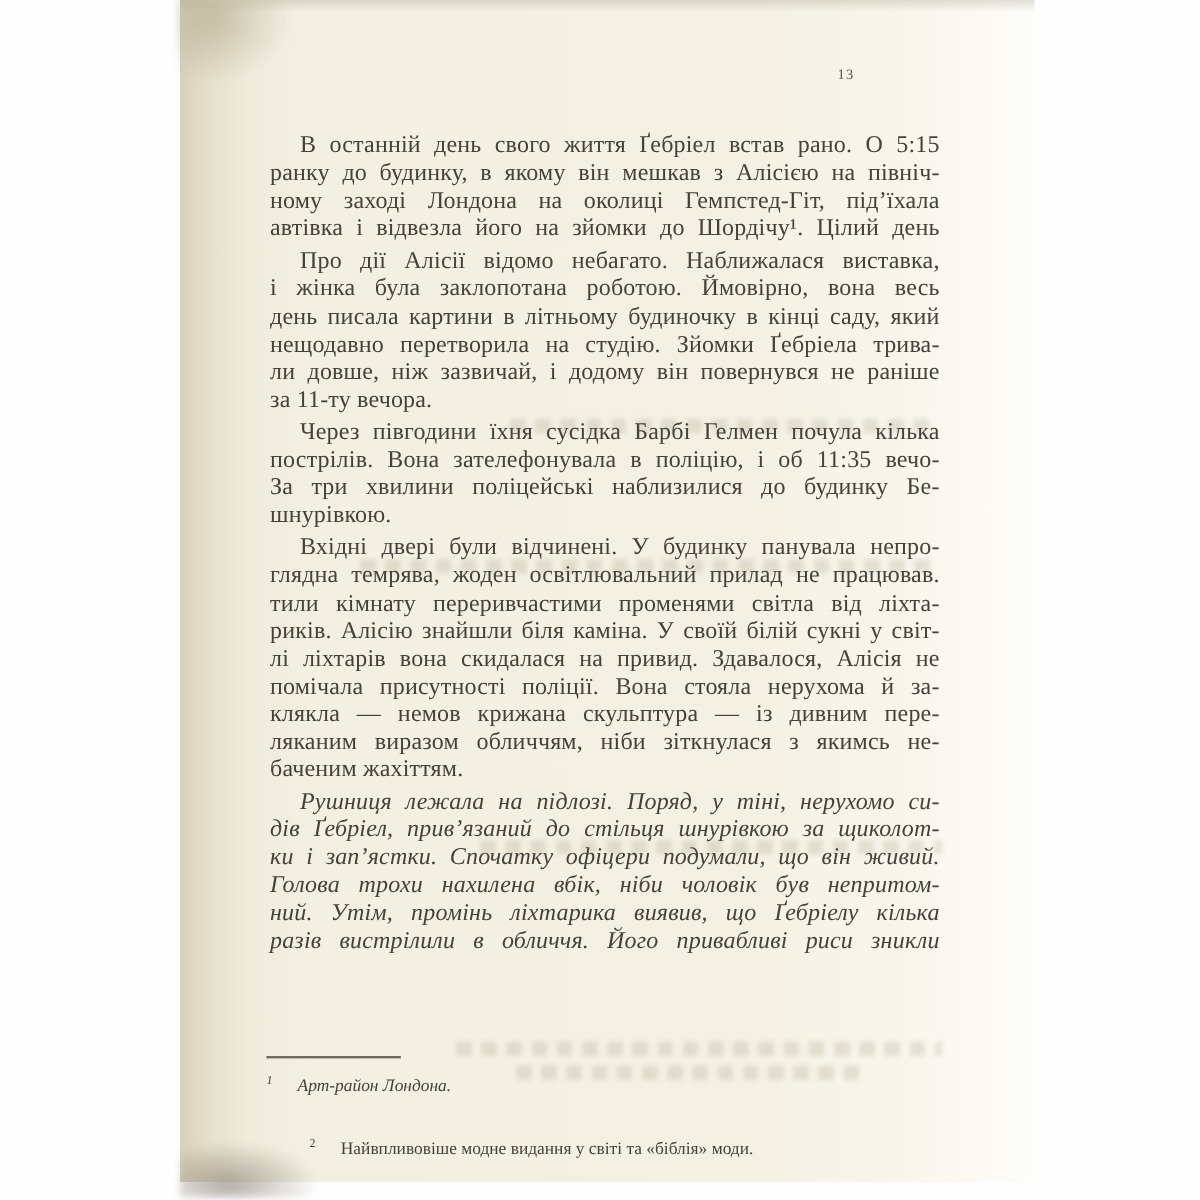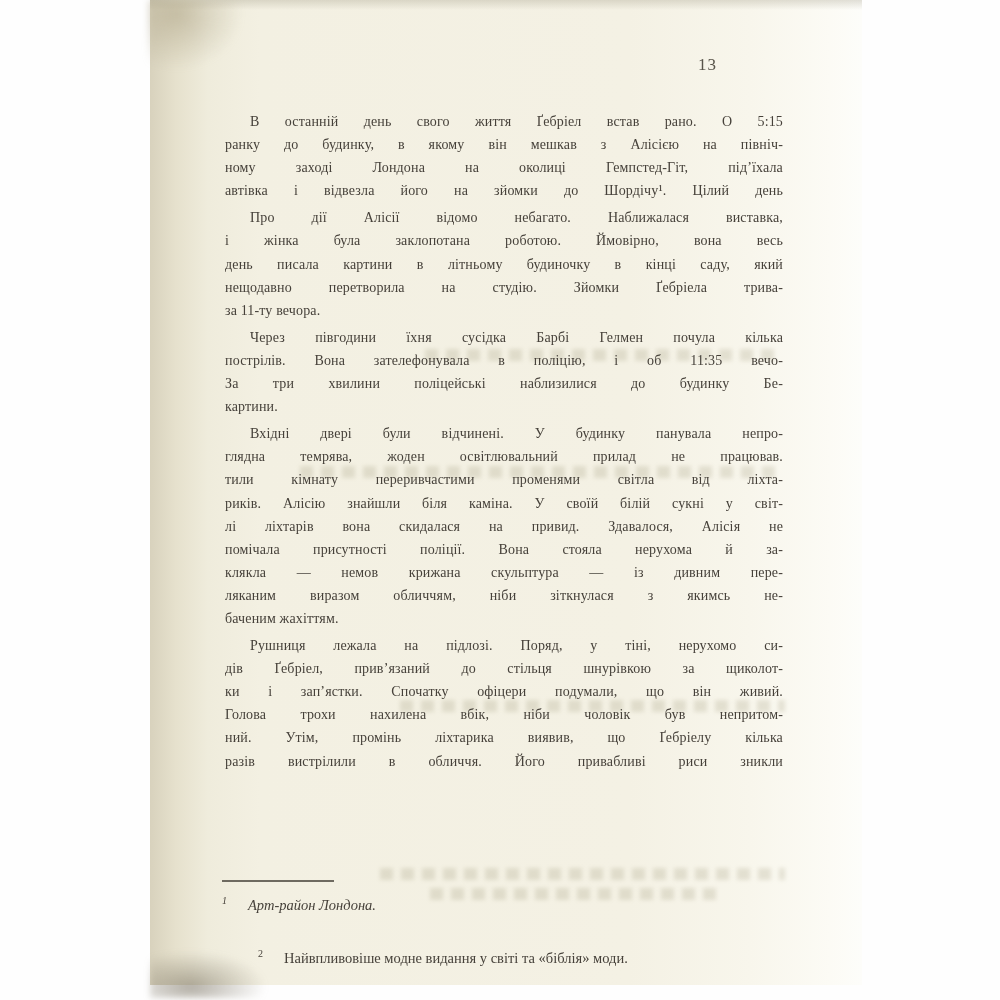--- a/index.html
+++ b/index.html
@@ -36,30 +36,30 @@
     filter:blur(3px);
   }
   .corner-shadow-bottom{
     position:absolute;left:150px;top:952px;width:115px;height:46px;
     background:radial-gradient(ellipse at 35% 75%, rgba(120,112,95,.55), rgba(120,112,95,0) 72%);
     filter:blur(3px);
   }
   
   .page-number{
     position:absolute;left:698px;top:55px;width:40px;
-    font-size:17px;letter-spacing:1px;color:var(--ink-light);
+    font-size:12px;letter-spacing:1px;color:var(--ink-light);
   }
   
   .body-text{
     position:absolute;left:225px;top:110px;width:558px;
     color:var(--ink);
-    font-size:14px;line-height:23.1px;letter-spacing:.15px;
+    font-size:20px;line-height:23.1px;letter-spacing:.15px;
   }
   .para{margin:0 0 4px 0;padding:0;}
-  .para:last-child{margin-bottom:0;}
+  .para:last-child{margin-bottom:0;font-style:italic;}
   .line{
     text-align:justify;text-align-last:justify;
     min-height:23.1px;
   }
   .line.first{text-indent:25px;}
   .line.parend{text-align-last:left;}
   
   .footnote-divider{
     position:absolute;left:222px;top:880px;width:112px;height:2px;
     background:#6e6a60;
@@ -105,28 +105,29 @@
     <div class="line">ранку до будинку, в якому він мешкав з Алісією на північ-</div>
     <div class="line">ному заході Лондона на околиці Гемпстед-Гіт, під’їхала</div>
     <div class="line">автівка і відвезла його на зйомки до Шордічу¹. Цілий день</div>
   </div>
 
   <div class="para">
     <div class="line first">Про дії Алісії відомо небагато. Наближалася виставка,</div>
     <div class="line">і жінка була заклопотана роботою. Ймовірно, вона весь</div>
     <div class="line">день писала картини в літньому будиночку в кінці саду, який</div>
     <div class="line">нещодавно перетворила на студію. Зйомки Ґебріела трива-</div>
+    <div class="line">ли довше, ніж зазвичай, і додому він повернувся не раніше</div>
     <div class="line parend">за 11-ту вечора.</div>
   </div>
 
   <div class="para">
     <div class="line first">Через півгодини їхня сусідка Барбі Гелмен почула кілька</div>
     <div class="line">пострілів. Вона зателефонувала в поліцію, і об 11:35 вечо-</div>
     <div class="line">За три хвилини поліцейські наблизилися до будинку Бе-</div>
-    <div class="line parend">картини.</div>
+    <div class="line parend">шнурівкою.</div>
   </div>
 
   <div class="para">
     <div class="line first">Вхідні двері були відчинені. У будинку панувала непро-</div>
     <div class="line">глядна темрява, жоден освітлювальний прилад не працював.</div>
     <div class="line">тили кімнату переривчастими променями світла від ліхта-</div>
     <div class="line">риків. Алісію знайшли біля каміна. У своїй білій сукні у світ-</div>
     <div class="line">лі ліхтарів вона скидалася на привид. Здавалося, Алісія не</div>
     <div class="line">помічала присутності поліції. Вона стояла нерухома й за-</div>
     <div class="line">клякла — немов крижана скульптура — із дивним пере-</div>

